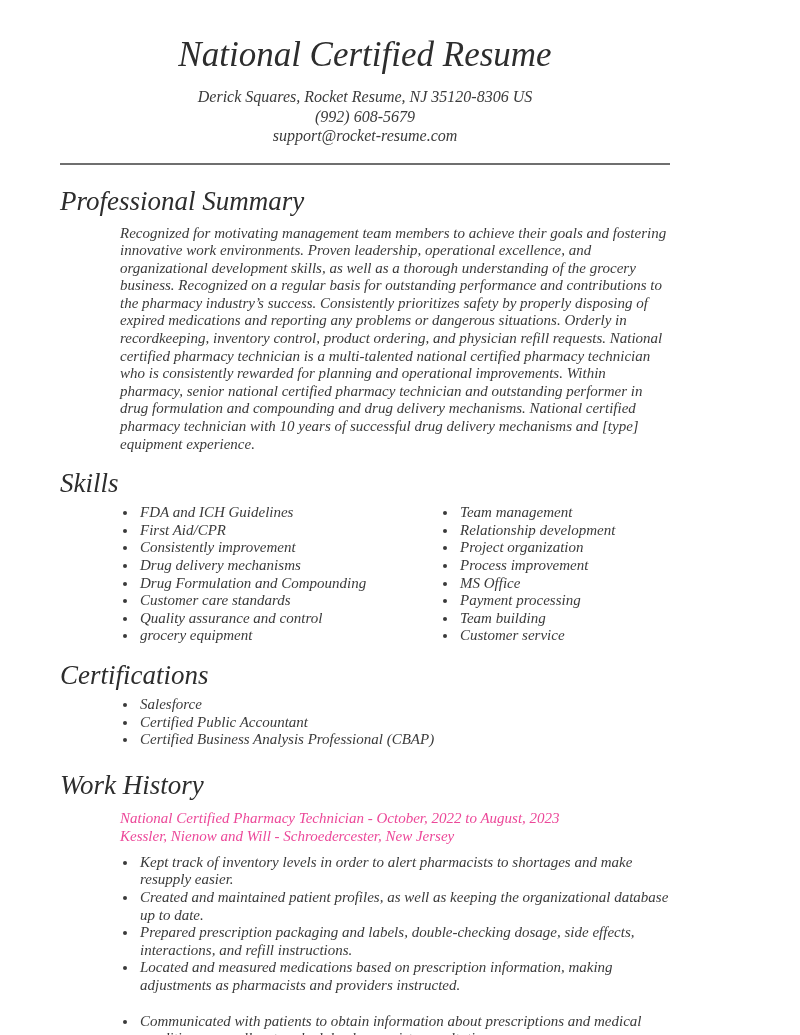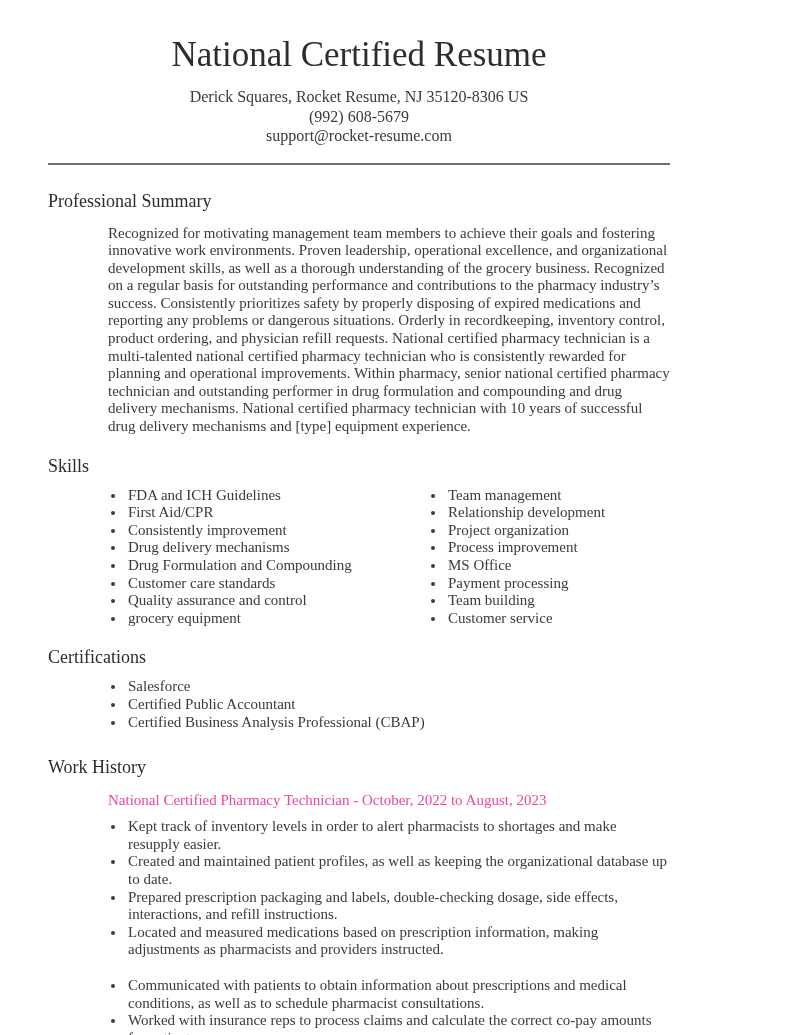--- a/index.html
+++ b/index.html
@@ -1,26 +1,27 @@
 <!DOCTYPE html>
 <html><head>
 <meta charset="utf-8">
 <style>
   * { box-sizing: border-box; }
   html, body { margin: 0; padding: 0; background: #ffffff; }
   .page {
     width: 718px;
     height: 1035px;
-    padding: 34px 48px 0 48px;
+    padding: 34px 48px 0 60px;
     overflow: hidden;
     background: #ffffff;
     color: #3a3a3a;
     font-family: "Liberation Serif", "DejaVu Serif", serif;
     font-size: 15px;
     line-height: 17.6px;
+    font-style: italic;
   }
   .resume-title {
     font-size: 35px;
     line-height: 42px;
     font-weight: 400;
     text-align: center;
     color: #2d2d2d;
     margin: 0 0 11px 0;
   }
   .contact {
@@ -28,21 +29,21 @@
     font-size: 16px;
     line-height: 19.5px;
     color: #3a3a3a;
   }
   .header-divider {
     border: 0;
     border-top: 2px solid #6f6f6f;
     margin: 17px 0 0 0;
   }
   .section-heading {
-    font-size: 18px;
+    font-size: 27px;
     line-height: 32px;
     font-weight: 400;
     color: #2d2d2d;
     margin: 20px 0 0 0;
   }
   .section-heading.h-skills        { margin-top: 14px; }
   .section-heading.h-certs         { margin-top: 14px; }
   .section-heading.h-work          { }
   .section-body { padding-left: 60px; }
   .summary-text { margin: 8px 0 1px 0; }
@@ -121,20 +122,21 @@
       </ul>
     </div>
   </section>
 
   <section>
     <h2 class="section-heading h-work">Work History</h2>
     <div class="section-body">
 
       <div class="job">
         <div class="job-title-line">National Certified Pharmacy Technician - October, 2022 to August, 2023</div>
+        <div class="job-company-line">Kessler, Nienow and Will - Schroedercester, New Jersey</div>
         <ul>
           <li>Kept track of inventory levels in order to alert pharmacists to shortages and make resupply easier.</li>
           <li>Created and maintained patient profiles, as well as keeping the organizational database up to date.</li>
           <li>Prepared prescription packaging and labels, double-checking dosage, side effects, interactions, and refill instructions.</li>
           <li>Located and measured medications based on prescription information, making adjustments as pharmacists and providers instructed.</li>
         </ul>
       </div>
 
       <div class="job">
         <ul>

